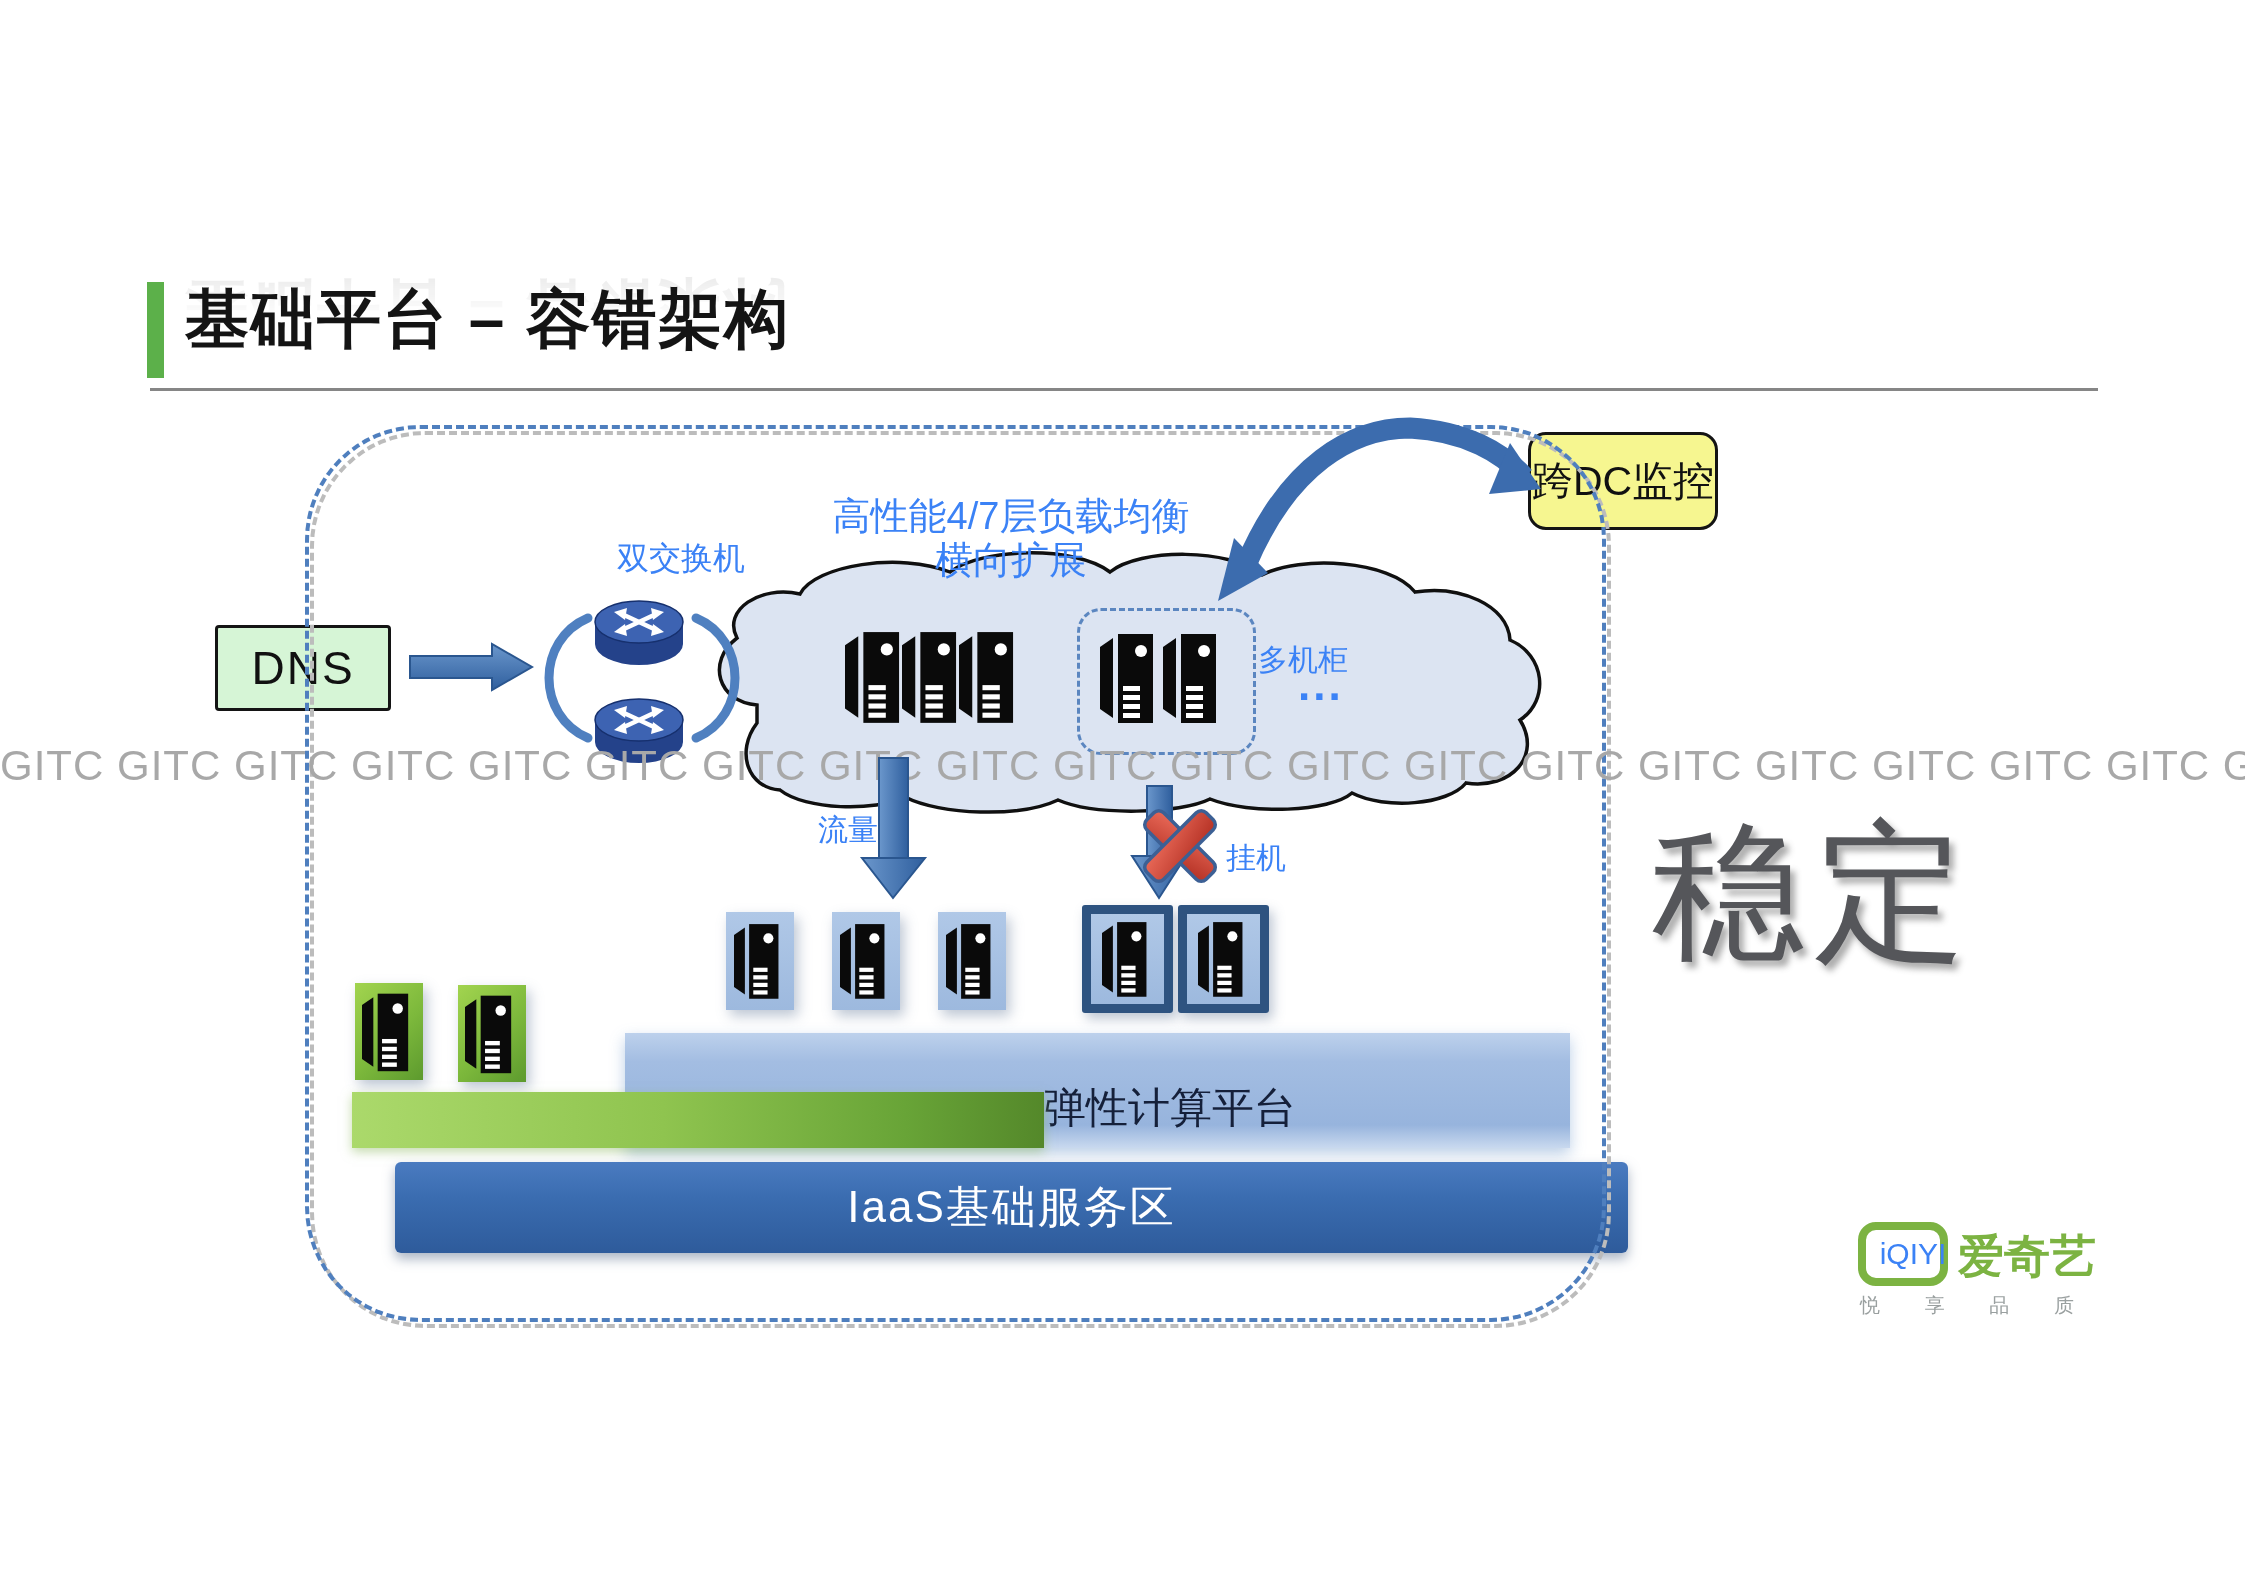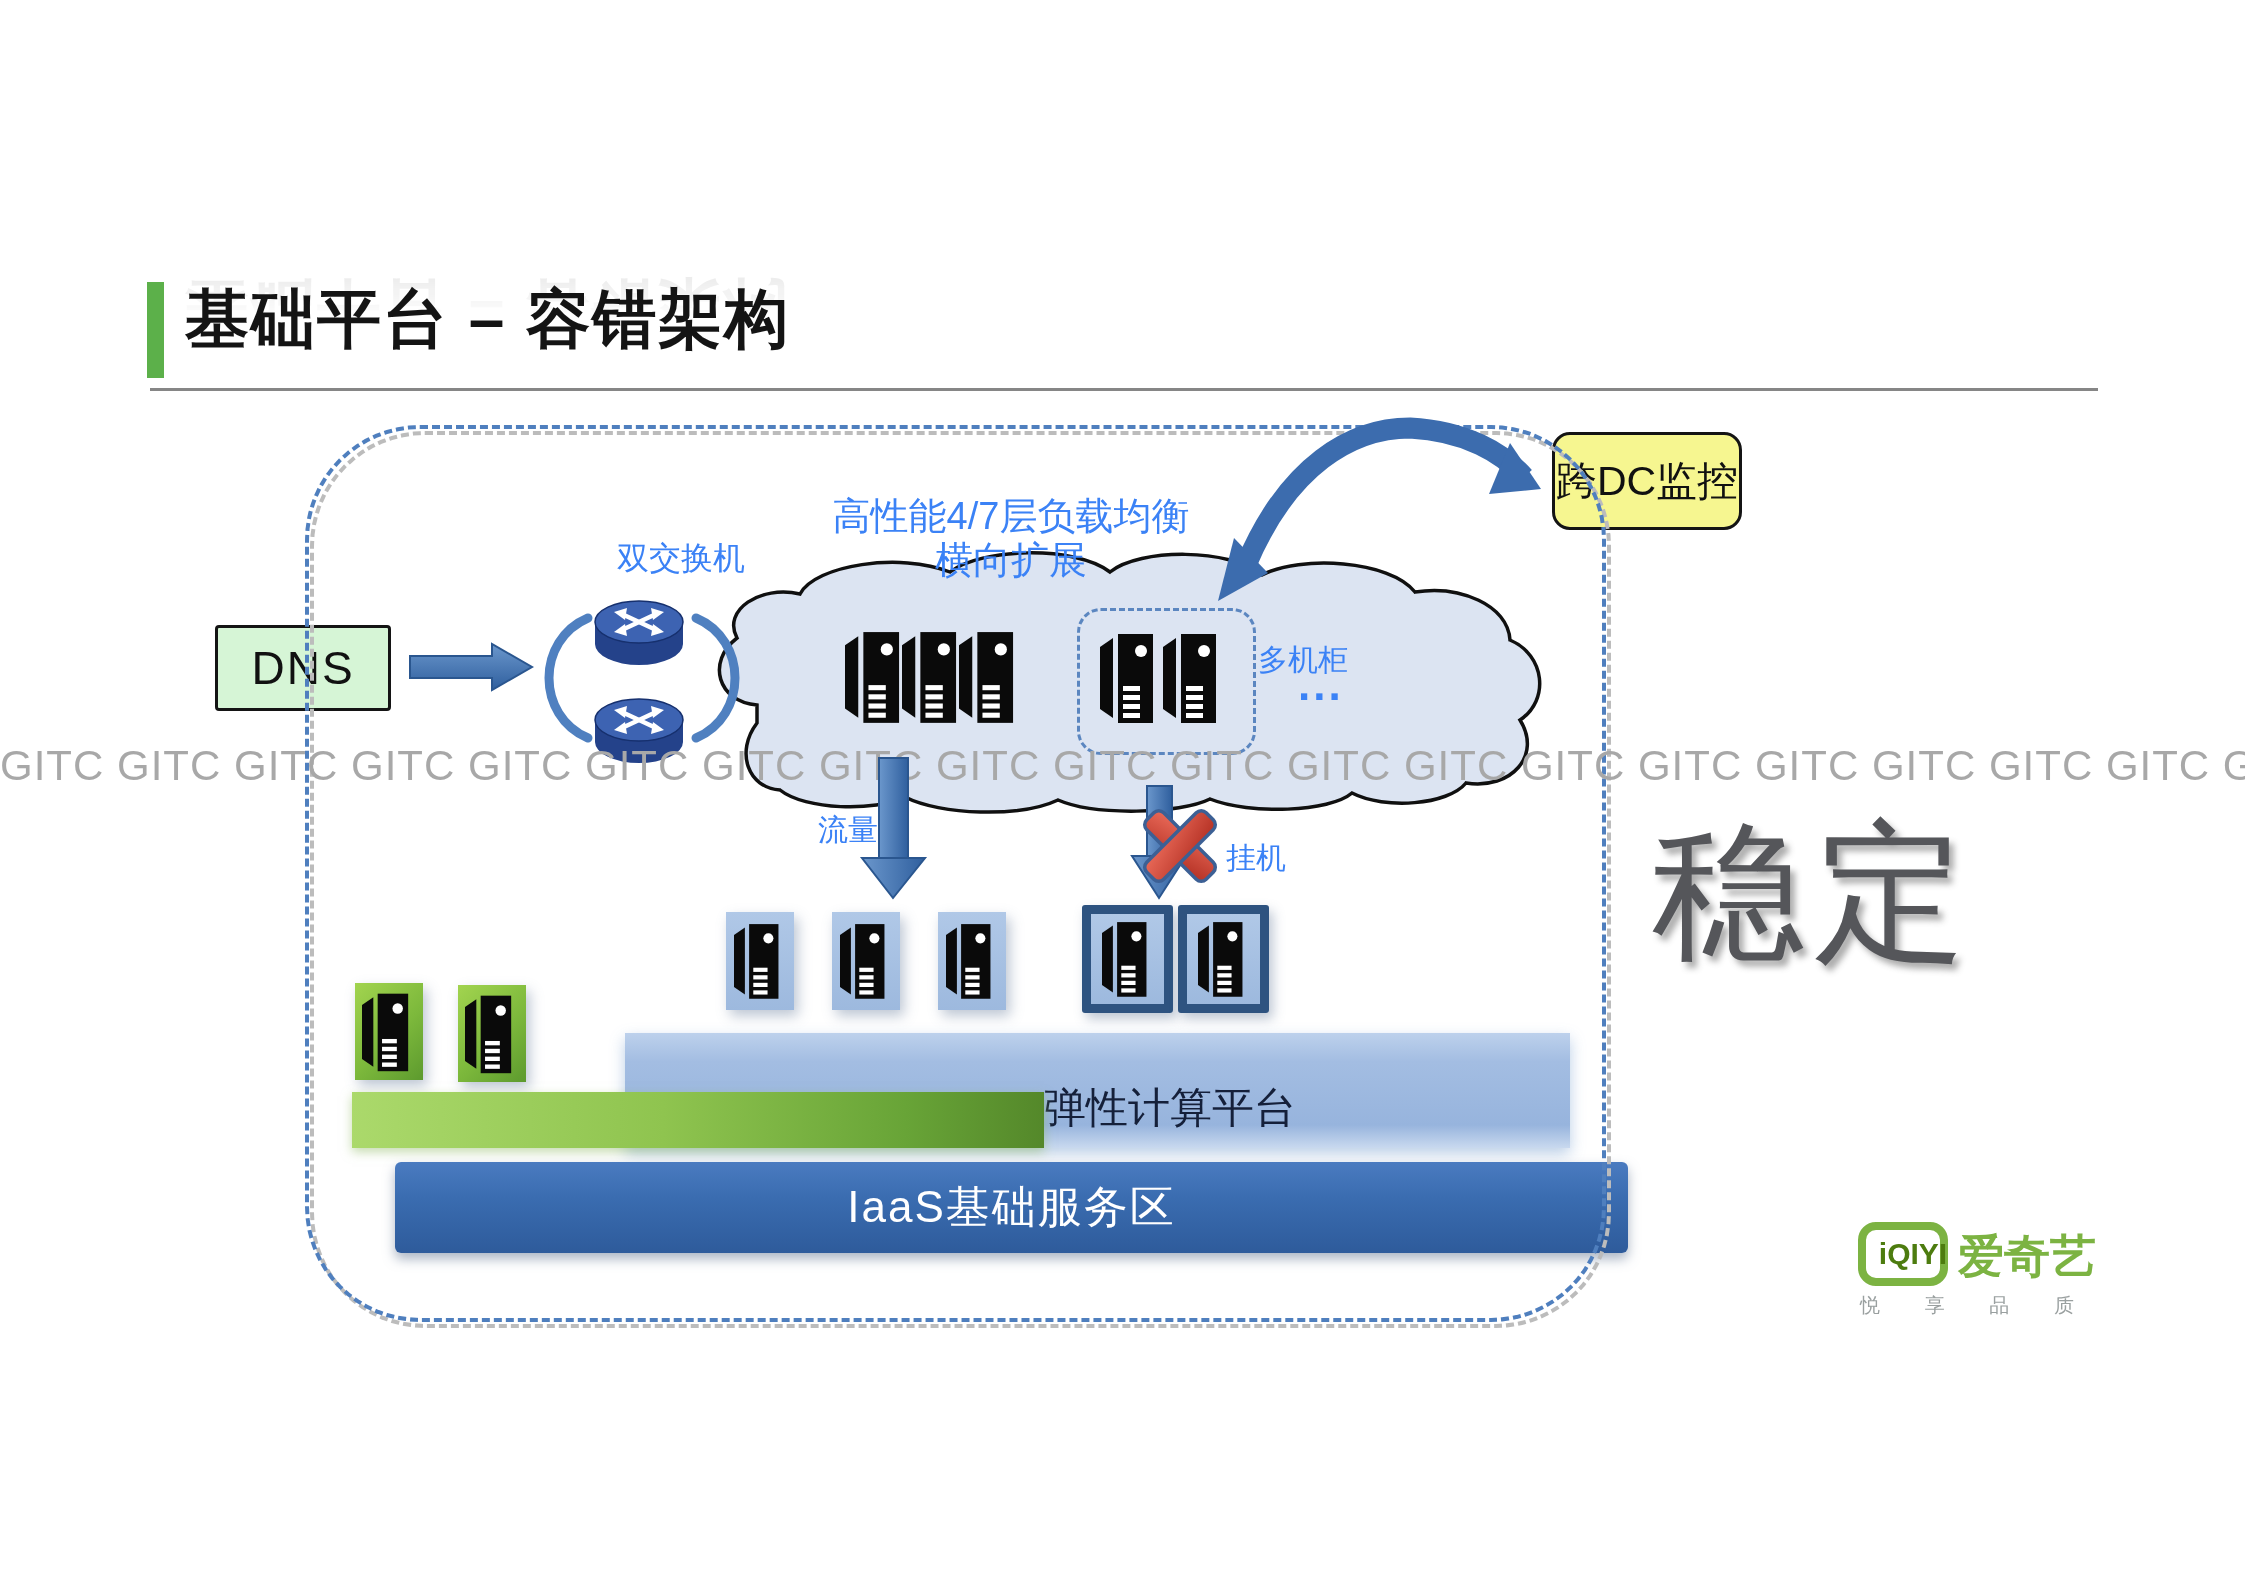--- a/index.html
+++ b/index.html
@@ -26,21 +26,21 @@
   
   .layerA{position:absolute;left:0;top:0;z-index:1;}
   .layerB{position:absolute;left:0;top:0;z-index:4;}
 
   
   .dns-box{position:absolute;left:215px;top:625px;width:170px;height:80px;background:#d6f5d6;
            border:3px solid #141414;border-radius:4px;display:flex;align-items:center;justify-content:center;
            font-size:46px;color:#111;letter-spacing:2px;z-index:2;}
   .monitor-box{position:absolute;left:1528px;top:432px;width:184px;height:92px;background:#f6f690;
            border:3px solid #141414;border-radius:18px;display:flex;align-items:center;justify-content:center;
-           font-size:41px;color:#111;z-index:2;margin-left:24px;}
+           font-size:41px;color:#111;z-index:2;}
   .rack-dashed{position:absolute;left:1077px;top:608px;width:173px;height:141px;border:3px dashed #5b86c0;
            border-radius:24px;z-index:2;}
 
   
   .lbl{position:absolute;color:#3b82f6;z-index:5;white-space:nowrap;}
   .switch-label{left:545px;top:537px;width:200px;text-align:right;font-size:32px;}
   .lb-label{left:811px;top:495px;width:400px;text-align:center;font-size:38px;line-height:1.15;}
   .rack-label{left:1258px;top:640px;font-size:30px;}
   .rack-dots{left:1298px;top:660px;font-size:44px;font-weight:bold;letter-spacing:3px;}
   .traffic-label{left:818px;top:810px;font-size:30px;}
@@ -76,21 +76,21 @@
 
   
   .stable{position:absolute;left:1652px;top:792px;font-size:152px;letter-spacing:10px;z-index:2;
         font-family:"DejaVu Serif","Liberation Serif",serif;color:#55565a;
         text-shadow:5px 6px 6px rgba(70,70,70,.45);white-space:nowrap;}
 
   
   .logo-wrap{position:absolute;left:1858px;top:1218px;z-index:2;}
   .logo-tv{position:absolute;left:0;top:4px;width:74px;height:48px;border:8px solid #7cb342;border-radius:18px;
         display:flex;align-items:center;justify-content:center;}
-  .logo-word{font-size:30px;font-weight:bold;color:#4d7c0f;letter-spacing:0px;margin-left:20px;}
+  .logo-word{font-size:30px;font-weight:normal;color:#3b82f6;letter-spacing:0px;margin-left:20px;}
   .logo-brand{position:absolute;left:100px;top:8px;font-size:46px;font-weight:600;color:#7cb342;white-space:nowrap;}
   .logo-slogan{position:absolute;left:2px;top:74px;width:214px;display:flex;justify-content:space-between;
         font-size:20px;color:#9aa0a0;}
 </style>
 </head>
 <body>
 
 <div class="stage">
 
   <svg width="0" height="0" style="position:absolute" aria-hidden="true">

